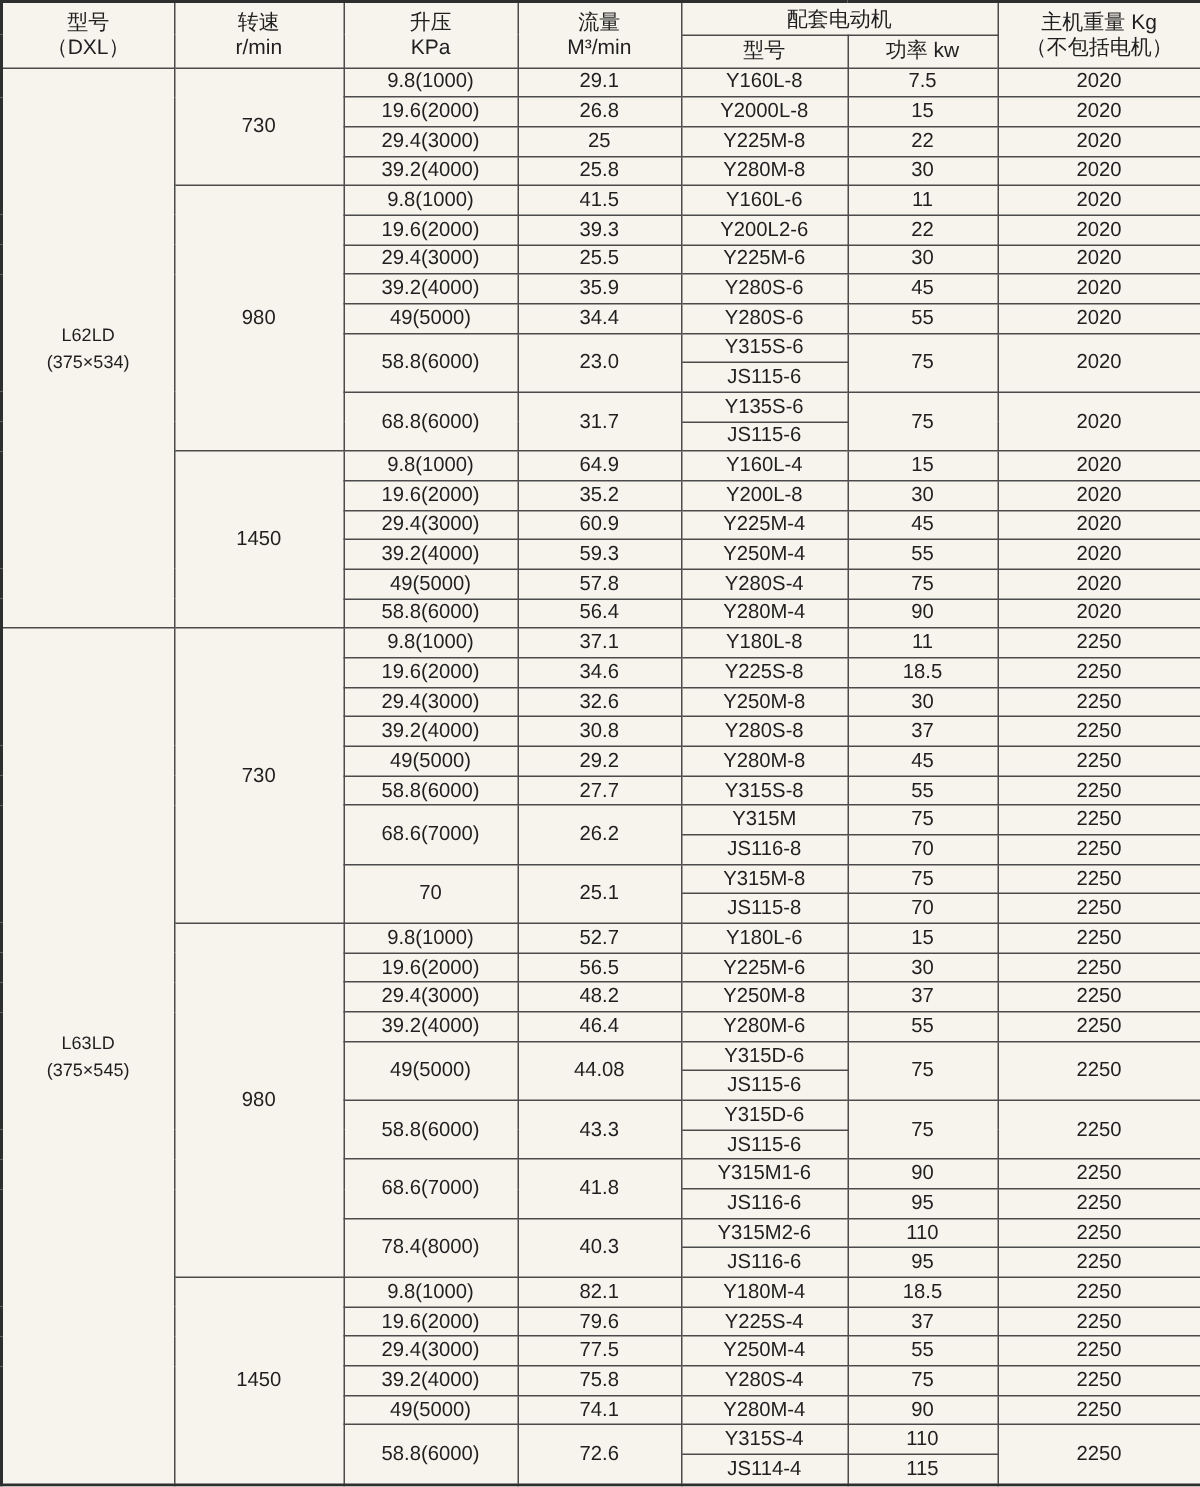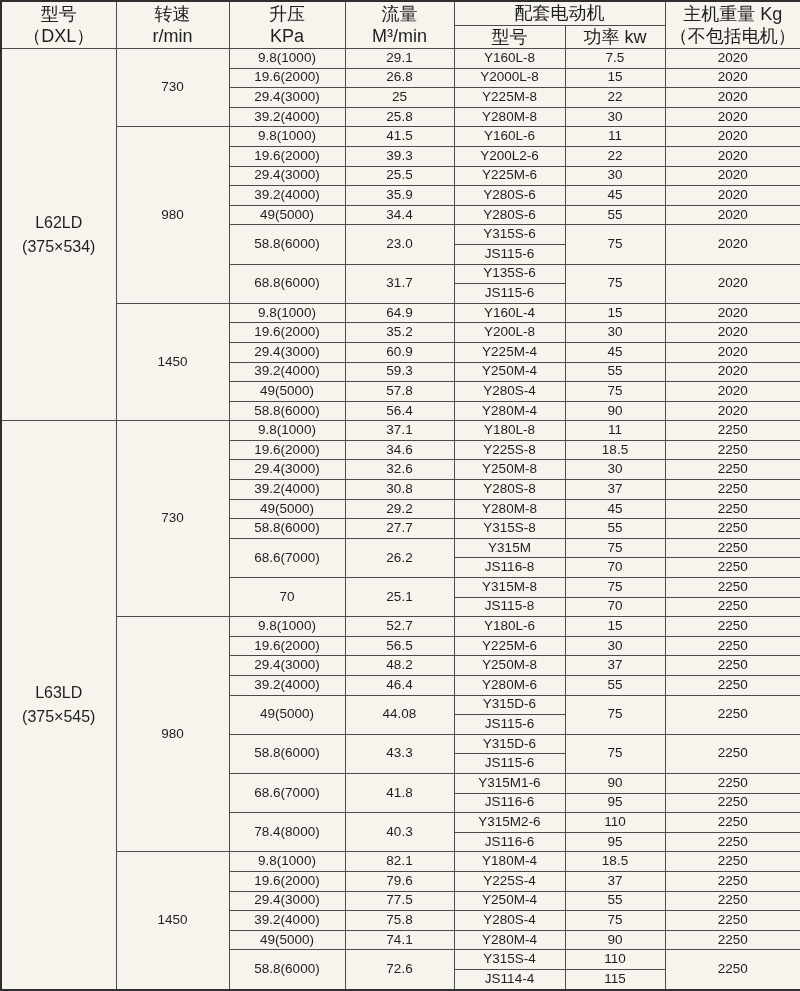--- a/index.html
+++ b/index.html
@@ -28,23 +28,23 @@
     text-align: center;
     vertical-align: middle;
     padding: 0;
     font-size: 13.5px;
     font-weight: 400;
     line-height: 1.25;
     overflow: hidden;
     white-space: nowrap;
   }
   thead tr { height: 22px; }
-  thead th { font-size: 18px; }
+  thead th { font-size: 14px; }
   .hl { display: block; }
-  td.model-cell { font-size: 16px; }
+  td.model-cell { font-size: 12px; }
   td.model-cell .hl { line-height: 1.5; }
 </style>
 </head>
 <body>
 
 <table class="spec">
   <colgroup>
     <col style="width:115px">
       <col style="width:113px">
       <col style="width:116px">

